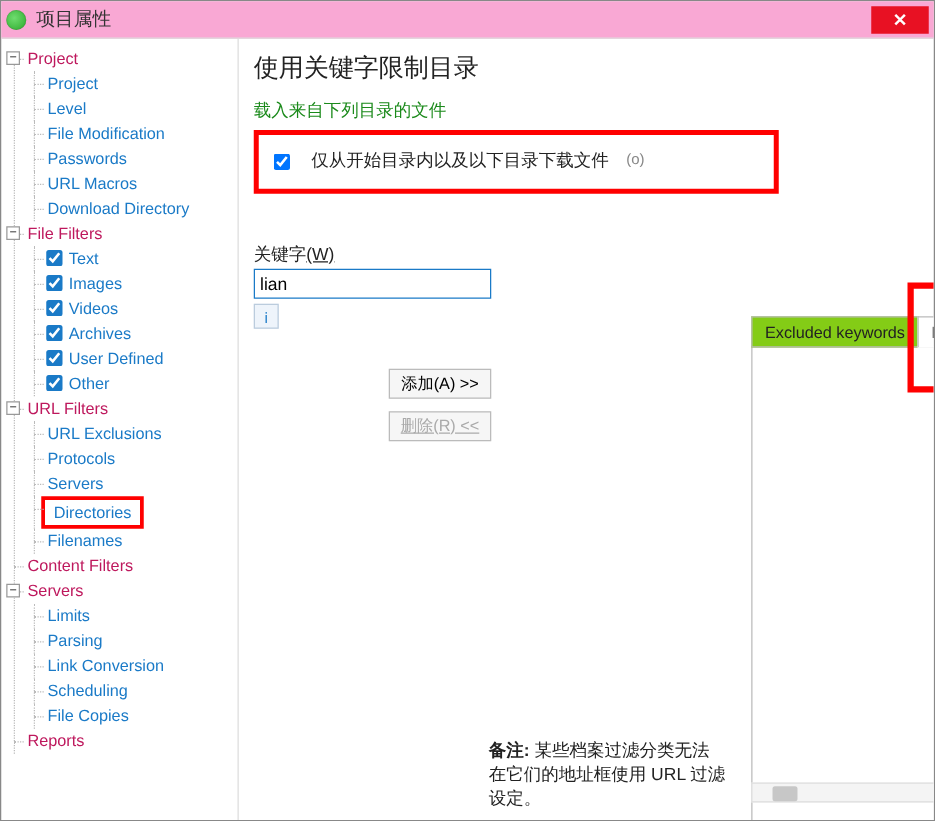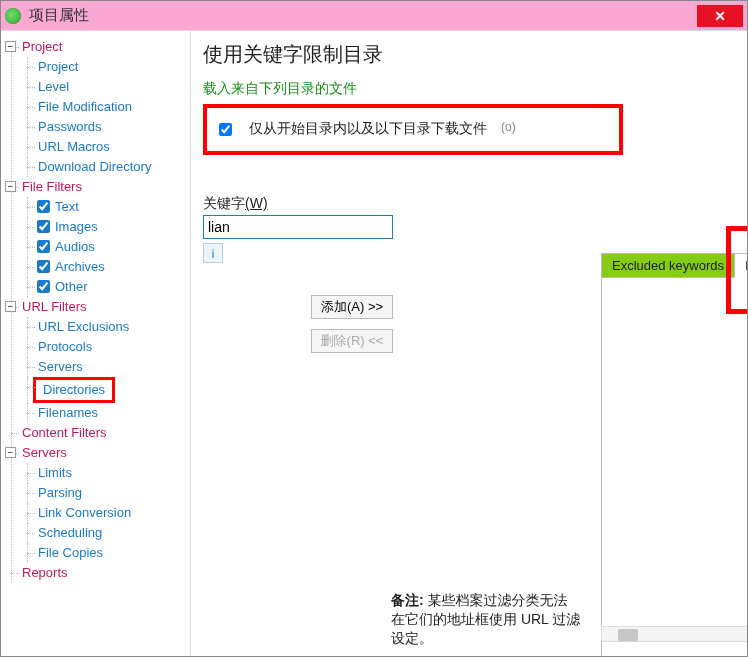--- a/index.html
+++ b/index.html
@@ -175,20 +175,21 @@
     width: 82px; height: 24px;
     border: 1px solid #bbb;
     background: #f6f6f6;
     font-family: inherit;
     font-size: 13px;
     cursor: pointer;
   }
   .kw-buttons button:disabled {
     color: #aaa;
     cursor: default;
+    text-decoration: underline;
   }
   
   .tabs-panel {
     position: absolute;
     left: 410px;
     top: 222px;
     width: 300px;
   }
   .tabs {
     display: flex;
@@ -278,22 +279,23 @@
             <li><span class="label link">Download Directory</span></li>
           </ul>
         </li>
 
         <li>
           <span class="expander">−</span>
           <span class="label">File Filters</span>
           <ul>
             <li><input type="checkbox" class="cb" checked="" style=""><span class="label link">Text</span></li>
             <li><input type="checkbox" class="cb" checked="" style=""><span class="label link">Images</span></li>
-            <li><input type="checkbox" class="cb" checked="" style=""><span class="label link">Audios</span></li>
+            <li><input type="checkbox" class="cb" checked="" style=""><span class="label link">Videos</span></li>
             <li><input type="checkbox" class="cb" checked="" style=""><span class="label link">Archives</span></li>
+            <li><input type="checkbox" class="cb" checked="" style=""><span class="label link">User Defined</span></li>
             <li><input type="checkbox" class="cb" checked="" style=""><span class="label link">Other</span></li>
           </ul>
         </li>
 
         <li>
           <span class="expander">−</span>
           <span class="label">URL Filters</span>
           <ul>
             <li><span class="label link">URL Exclusions</span></li>
             <li><span class="label link">Protocols</span></li>

